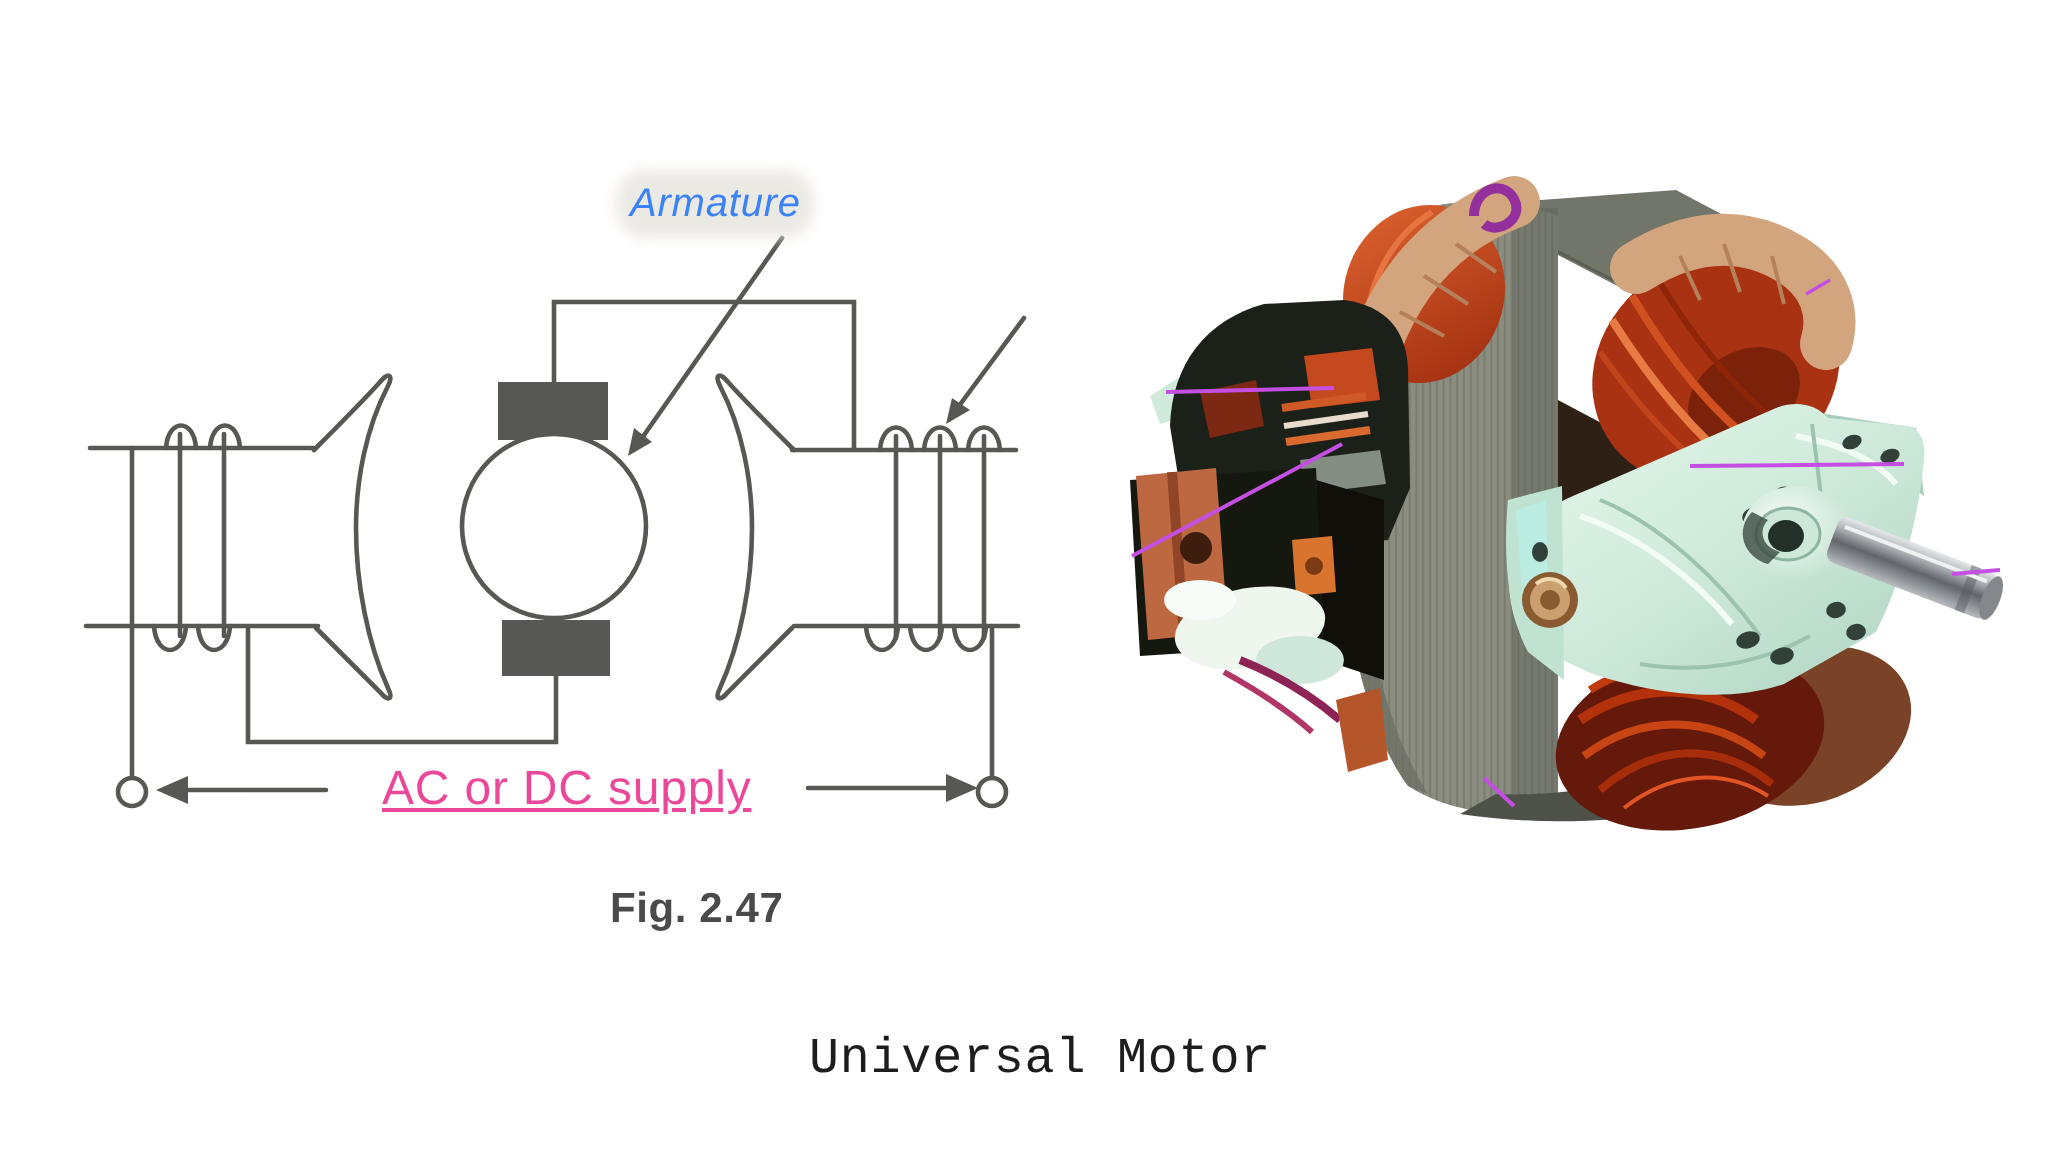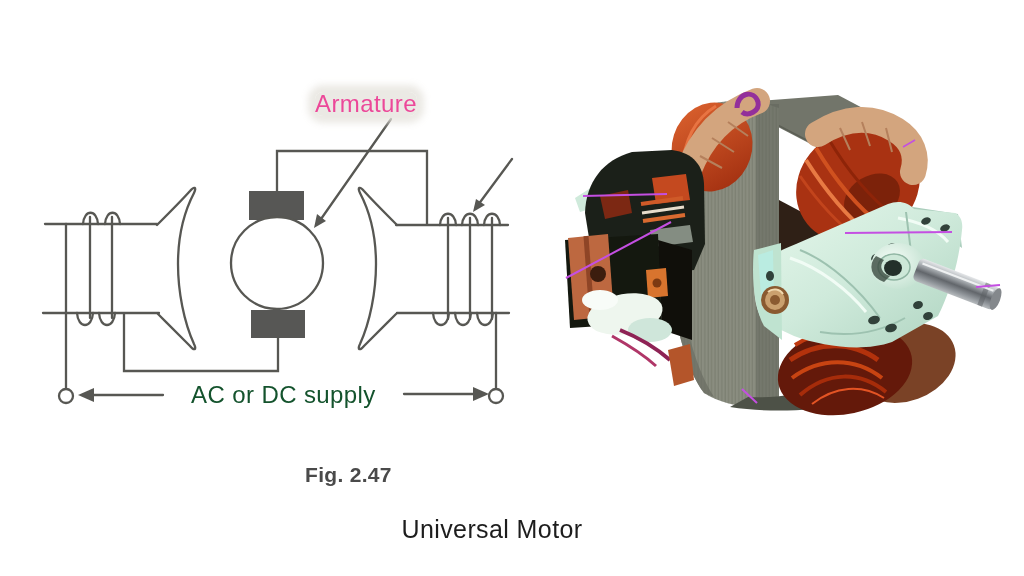--- a/index.html
+++ b/index.html
@@ -3,27 +3,28 @@
 <meta charset="utf-8">
 <style>
   html,body{margin:0;padding:0;background:#e9e9e9;}
   .canvas{
     position:relative;width:1024px;height:576px;background:#ffffff;
     overflow:hidden;font-family:"Liberation Sans",sans-serif;
   }
   .canvas svg{position:absolute;left:0;top:0;}
   .txt{position:absolute;white-space:nowrap;line-height:1;}
   .diagram-label{
-    color:#ec4899;font-size:24px;letter-spacing:.4px;
+    color:#3b82f6;font-size:20px;letter-spacing:.4px;
     background:rgba(231,229,223,.85);
     box-shadow:0 0 7px 7px rgba(231,229,223,.85);
     border-radius:8px;
+    font-style:italic;
   }
-  .supply-label{color:#14532d;font-size:24px;letter-spacing:.4px;}
-  .fig-label{color:#4a4a4a;font-size:21px;font-weight:bold;letter-spacing:.3px;margin-top:20px;}
+  .supply-label{color:#ec4899;font-size:24px;letter-spacing:.4px;text-decoration:underline;}
+  .fig-label{color:#4a4a4a;font-size:21px;font-weight:bold;letter-spacing:.3px;}
   .page-caption{color:#1d1d1d;font-size:25px;letter-spacing:.4px;}
 </style>
 </head>
 <body>
 
 <div class="canvas">
 
   <svg width="1024" height="576" viewBox="0 0 1024 576">
     <defs>
       <pattern id="lam" width="3.4" height="10" patternUnits="userSpaceOnUse">
@@ -238,15 +239,15 @@
     </g>
   </svg>
 
   <div class="txt diagram-label" style="left:315px;top:92px;">Armature</div>
 
 
   <div class="txt supply-label" style="left:191px;top:383px;">AC or DC supply</div>
 
   <div class="txt fig-label" style="left:305px;top:444px;">Fig. 2.47</div>
 
-  <div class="txt page-caption" style="left:492px;top:517px;transform:translateX(-50%);">Universal Motor</div>
+  <div class="txt page-caption" style="left:520px;top:517px;transform:translateX(-50%);font-family:Liberation Mono, monospace;">Universal Motor</div>
 
 </div>
 
 </body></html>

